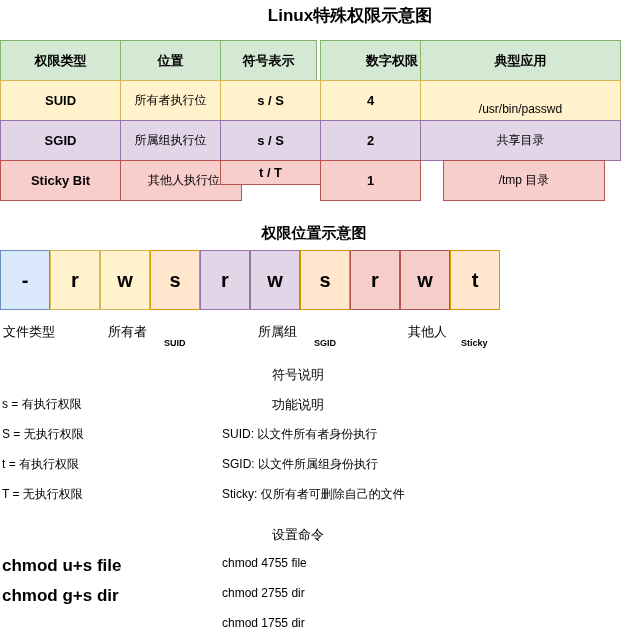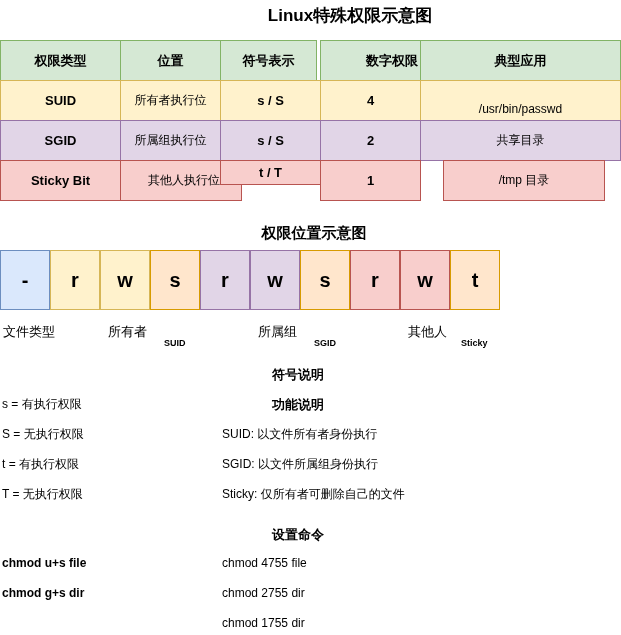--- a/index.html
+++ b/index.html
@@ -17,23 +17,23 @@
   .sub-title { left: 0; width: 628px; top: 224px; text-align: center; font-size: 15px; font-weight: bold; }
   .box { position: absolute; top: 250px; width: 50px; height: 60px; box-sizing: border-box; border: 1px solid;
          display: flex; align-items: center; justify-content: center; font-size: 20px; font-weight: bold; }
   .c-blue { background: #dae8fc; border-color: #6c8ebf; }
   .c-yellow { background: #fff2cc; border-color: #d6b656; }
   .c-orange { background: #ffe6cc; border-color: #d79b00; }
   .c-purple { background: #e1d5e7; border-color: #9673a6; }
   .c-red { background: #f8cecc; border-color: #b85450; }
   .lbl { position: absolute; font-size: 13px; white-space: nowrap; }
   .lbl-b { position: absolute; font-size: 9px; font-weight: bold; white-space: nowrap; }
-  .sec { position: absolute; font-size: 13px; font-weight: bold; white-space: nowrap; }
+  .sec { position: absolute; font-size: 13px; font-weight: normal; white-space: nowrap; }
   .txt { position: absolute; font-size: 12px; white-space: nowrap; }
-  .txt-b { position: absolute; font-size: 12px; font-weight: bold; white-space: nowrap; }
+  .txt-b { position: absolute; font-size: 17px; font-weight: bold; white-space: nowrap; }
 </style>
 </head>
 <body>
 
 <div class="abs title">Linux特殊权限示意图</div>
 
 <div>
 
   <div class="cell hdr" style="left:0;top:40px;width:121px;height:41px;">权限类型</div>
   <div class="cell hdr" style="left:120px;top:40px;width:101px;height:41px;">位置</div>

